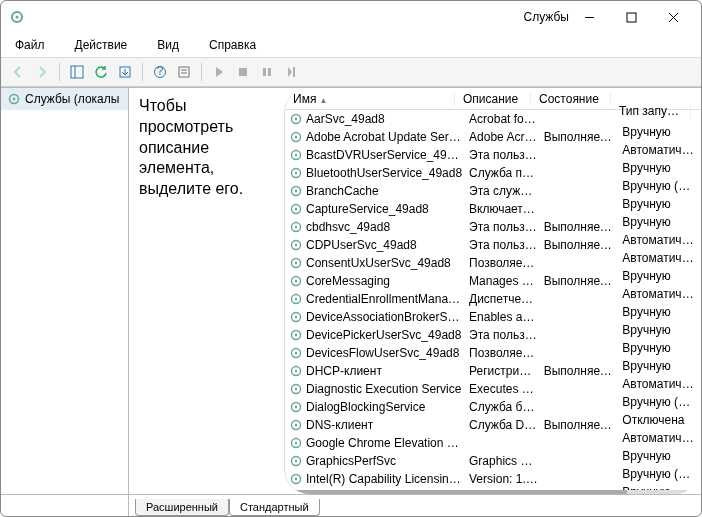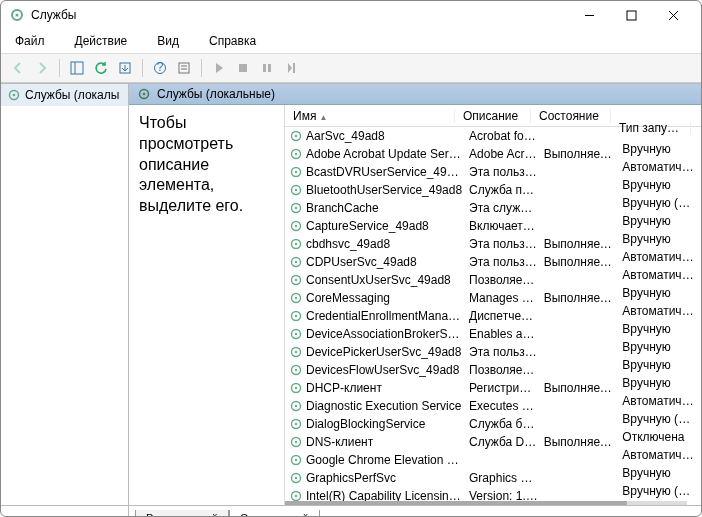--- a/index.html
+++ b/index.html
@@ -1,17 +1,17 @@
 <!DOCTYPE html>
 <html><head>
 <meta charset="utf-8">
 <style>
 *{box-sizing:border-box;margin:0;padding:0;font-family:"Segoe UI",Tahoma,sans-serif;font-size:12px;color:#000;}
 body{background:#fff;width:702px;height:517px;border:1px solid #888;border-radius:6px;overflow:hidden;display:flex;flex-direction:column;}
-.titlebar{display:flex;align-items:center;height:32px;padding:0 8px;}
+.titlebar{display:flex;align-items:center;height:32px;padding:0 8px;text-align:right;}
 .titlebar .appicon{width:16px;height:16px;margin-right:6px;}
 .titlebar .title{flex:1;font-size:12px;}
 .winbtns{display:flex;gap:2px;}
 .winbtn{width:40px;height:28px;display:flex;align-items:center;justify-content:center;}
 .winbtn svg{width:11px;height:11px;}
 .menubar{display:flex;gap:14px;padding:2px 6px;border-bottom:1px solid #ddd;}
 .menubar span{padding:3px 8px;}
 .toolbar{display:flex;align-items:center;gap:2px;padding:3px 6px;border-bottom:1px solid #ccc;background:#f5f5f5;}
 .tbtn{width:22px;height:22px;display:flex;align-items:center;justify-content:center;border:1px solid transparent;border-radius:2px;}
 .tsep{width:1px;height:18px;background:#ccc;margin:0 4px;}
@@ -20,21 +20,21 @@
 .body{flex:1;display:flex;border-top:1px solid #bbb;}
 .leftpane{width:128px;border-right:1px solid #bbb;display:flex;flex-direction:column;}
 .leftpane .node{display:flex;align-items:center;gap:4px;padding:4px 6px;background:#e5eef7;}
 .leftpane .spacer{flex:1;}
 .leftpane .botstrip{height:22px;border-top:1px solid #bbb;}
 .rightpane{flex:1;display:flex;flex-direction:column;min-width:0;}
 .panehdr{background:linear-gradient(#b9cde4,#a7c1dd);display:flex;align-items:center;gap:6px;padding:3px 8px;border-bottom:1px solid #8aa;}
 .gicon{width:14px;height:14px;}
 .content{flex:1;display:flex;min-height:0;}
 .descpane{width:155px;padding:8px 10px;font-size:16px;line-height:1.3;}
-.listwrap{flex:1;border-left:1px solid #ddd;overflow:hidden;position:relative;}
+.listwrap{flex:1;border-left:1px solid #ddd;overflow:hidden;position:relative;border-radius:25px;}
 .cols{display:flex;border-bottom:1px solid #ddd;background:#fff;height:22px;align-items:center;}
 .cols .col{padding:0 8px;border-right:1px solid #eee;white-space:nowrap;overflow:hidden;text-overflow:ellipsis;}
 .cols .sortarrow{font-size:8px;color:#777;padding-left:3px;}
 .c-name{width:170px;}
 .c-desc{width:76px;}
 .c-state{width:80px;}
 .c-start{width:80px;margin-top:25px;}
 .rows{overflow-y:auto;overflow-x:hidden;height:calc(100% - 22px - 4px);}
 .row{display:flex;align-items:center;height:18px;padding-left:4px;}
 .row .ricon{width:14px;height:14px;margin-right:3px;flex-shrink:0;}
@@ -161,27 +161,20 @@
           <circle cx="7" cy="7" r="4.5" fill="none" stroke="#6a8" stroke-width="1.5"></circle>
           <circle cx="7" cy="7" r="1.3" fill="#6a8"></circle>
         </svg>
       <span>Службы (локалы</span>
     </div>
     <div class="spacer"></div>
     <div class="botstrip"></div>
   </div>
 
   <div class="rightpane">
-    <div class="panehdr">
-      <svg class="gicon" viewBox="0 0 14 14">
-          <circle cx="7" cy="7" r="4.5" fill="none" stroke="#475" stroke-width="1.5"></circle>
-          <circle cx="7" cy="7" r="1.3" fill="#475"></circle>
-        </svg>
-      <span style="font-weight:500;">Службы (локальные)</span>
-    </div>
     <div class="content">
       <div class="descpane">Чтобы просмотреть описание элемента, выделите его.</div>
       <div class="listwrap">
         <div class="cols">
           <div class="col c-name"><span>Имя</span><span class="sortarrow">▲</span></div>
           <div class="col c-desc">Описание</div>
           <div class="col c-state">Состояние</div>
           <div class="col c-start">Тип запуска</div>
         </div>
         <div class="rows" id="rows">

